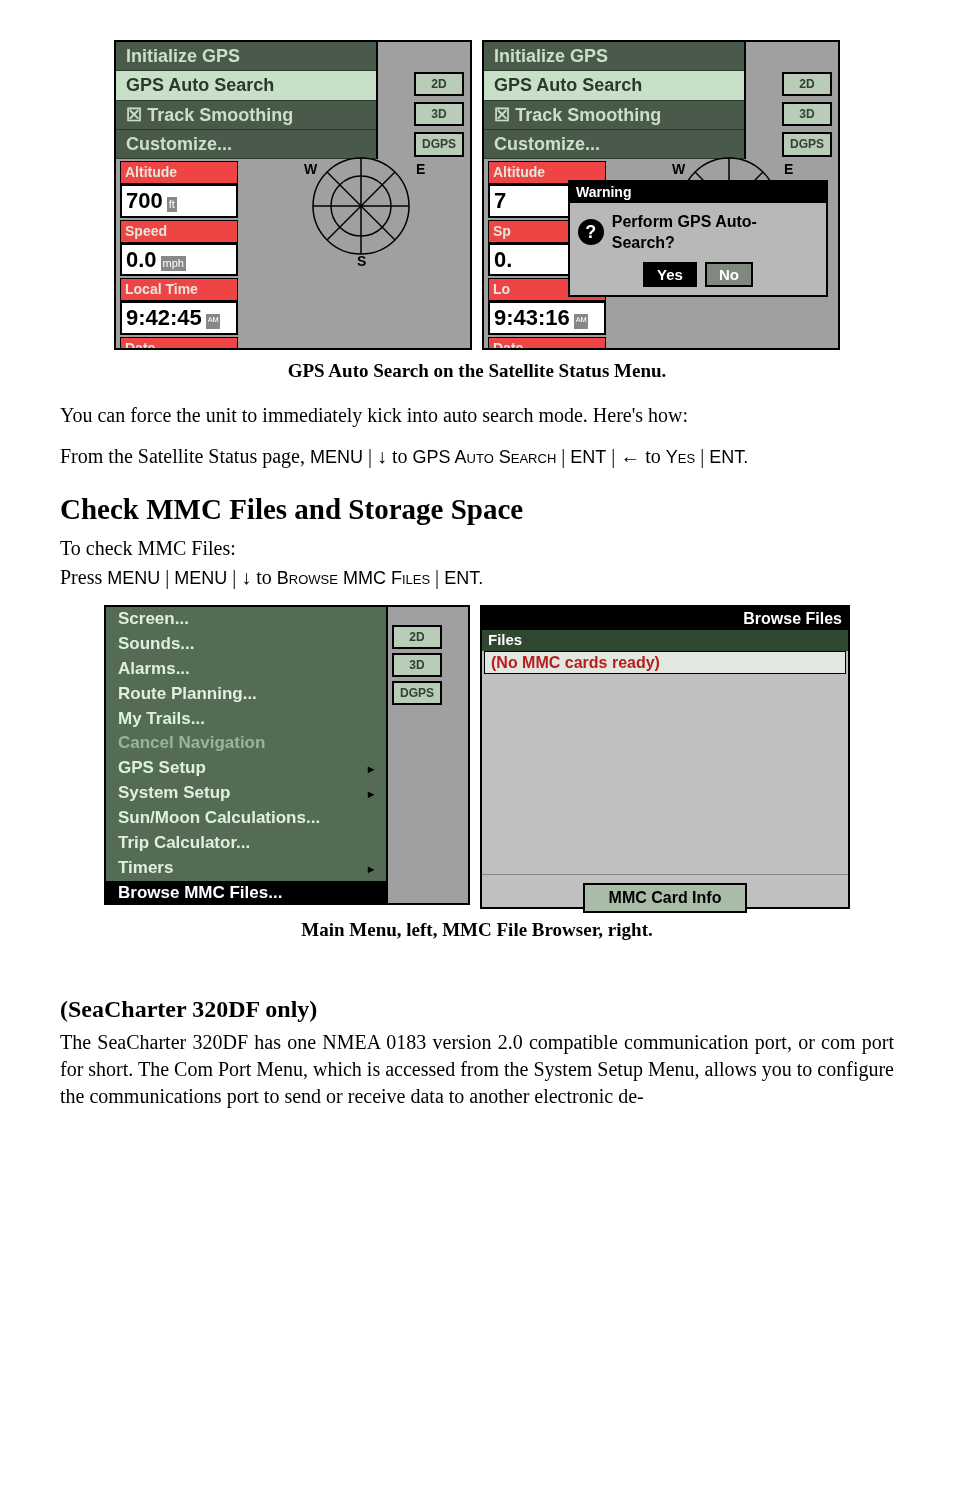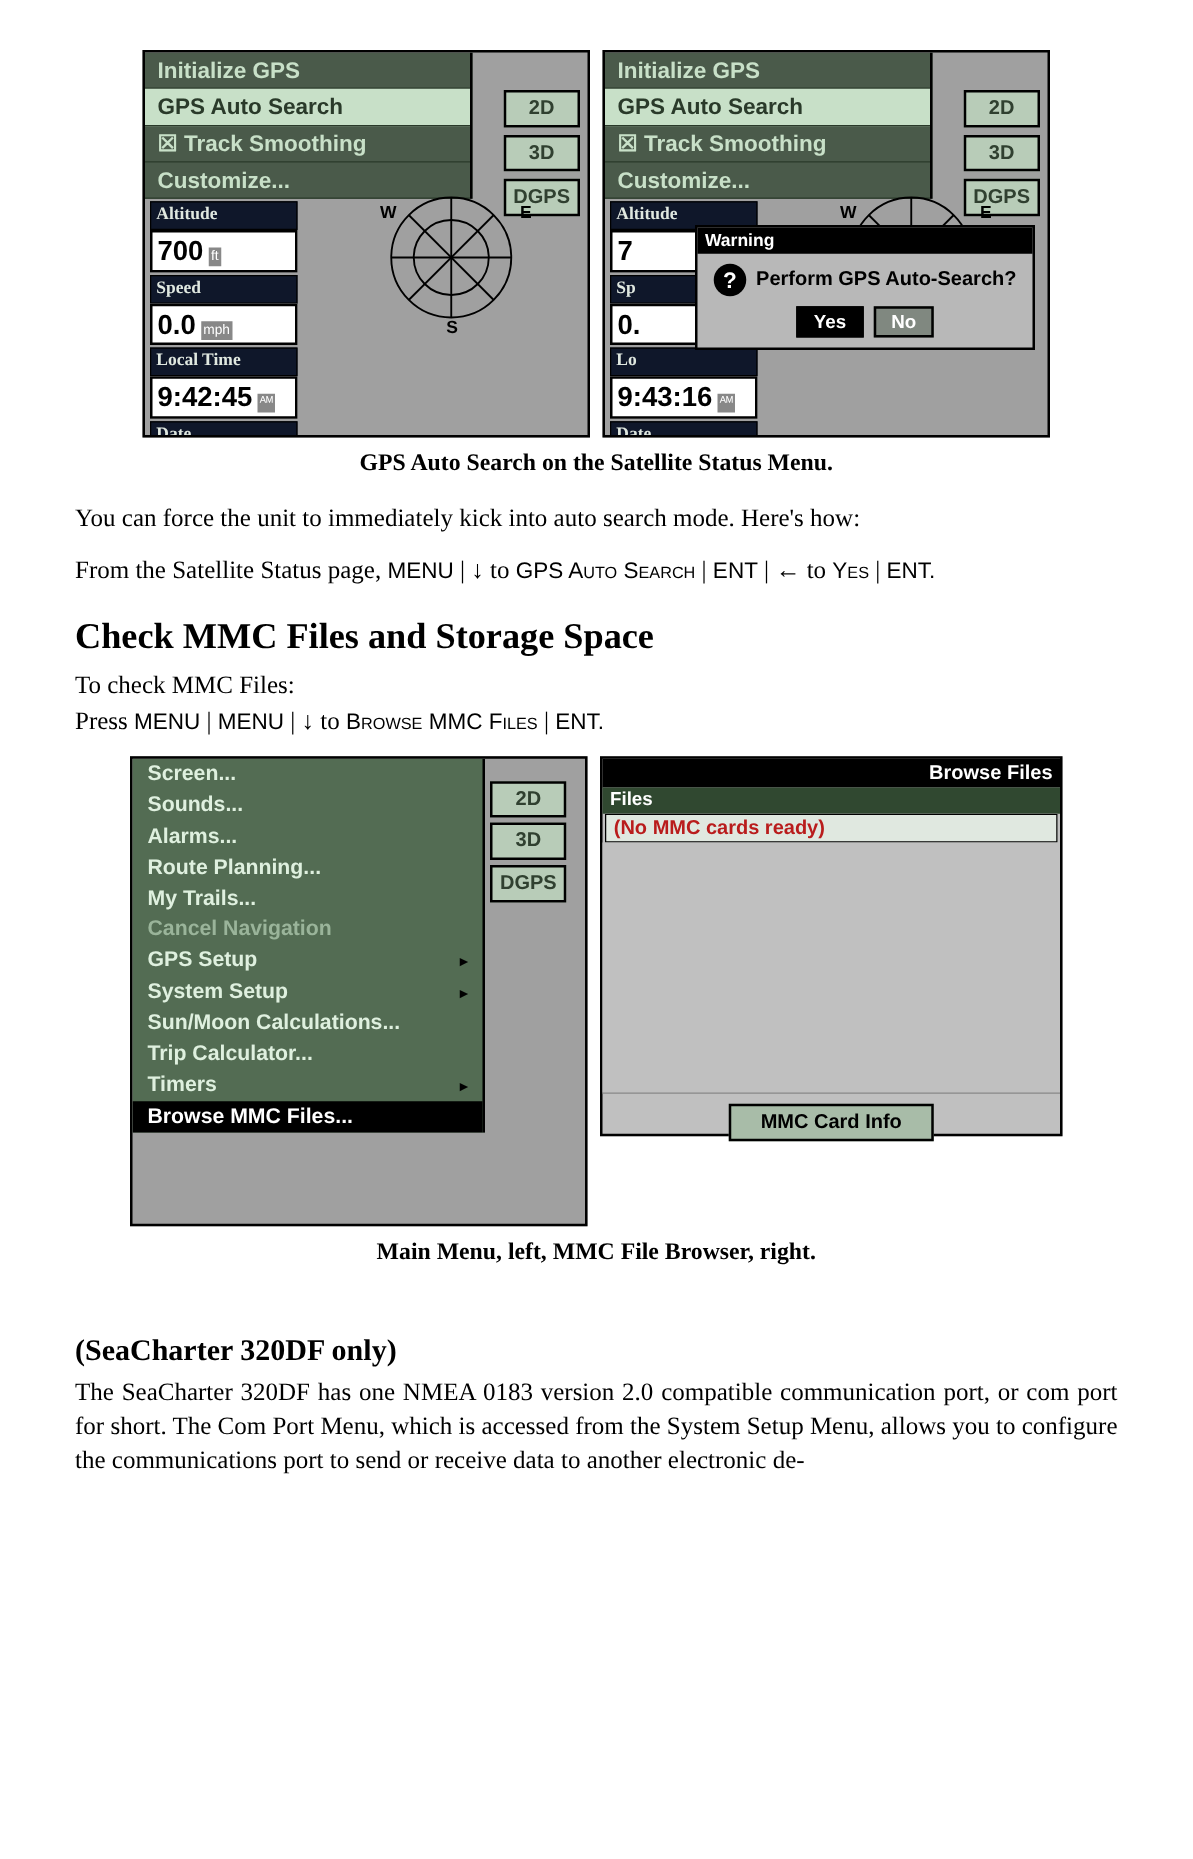--- a/index.html
+++ b/index.html
@@ -53,41 +53,40 @@
     top: 30px;
     display: flex;
     flex-direction: column;
     gap: 6px;
   }
   .badge {
     background: #b8ccb8;
     color: #304030;
     font-family: Arial, sans-serif;
     font-weight: bold;
-    font-size: 16px;
+    font-size: 12px;
     padding: 2px 6px;
     border: 2px solid #000;
     text-align: center;
   }
   .status-panel {
     padding: 0 4px 4px 4px;
     font-family: Arial, sans-serif;
   }
   .status-block {
     margin-top: 2px;
     width: 118px;
   }
   .status-label {
-    background: #0f172a;
+    background: #ef4444;
     color: #e0e8e0;
     font-size: 14px;
     font-weight: bold;
     padding: 1px 4px;
     border: 1px solid #000;
-    font-family: Liberation Serif, serif;
   }
   .status-value {
     background: #fff;
     color: #000;
     font-size: 22px;
     font-weight: bold;
     padding: 0 4px;
     border: 2px solid #000;
     display: flex;
     align-items: baseline;
@@ -104,21 +103,21 @@
     position: absolute;
     top: 114px;
     left: 140px;
     width: 210px;
     height: 150px;
   }
   .compass svg { width: 100%; height: 100%; }
   .dialog {
     position: absolute;
     top: 138px;
-    left: 72px;
+    left: 84px;
     right: 10px;
     background: #b8b8b8;
     border: 2px solid #000;
     font-family: Arial, sans-serif;
   }
   .dialog-title {
     background: #000;
     color: #fff;
     font-weight: bold;
     font-size: 14px;
@@ -407,21 +406,21 @@
 
 <h2>Check MMC Files and Storage Space</h2>
 
 <p style="margin-bottom:2px;">To check MMC Files:</p>
 <p>
   <span>Press </span><span class="kbd">MENU</span><span> | </span><span class="kbd">MENU</span><span> | ↓ to </span><span class="kbd small-caps">Browse MMC Files</span><span> | </span><span class="kbd">ENT.</span>
 </p>
 
 <div class="screenshot-row">
 
-  <div class="screenshot menu-screenshot" style="height:376px;">
+  <div class="screenshot menu-screenshot" style="height:300px;">
     <div style="display:flex;">
       <div class="menu2">
         <div class="m2item">Screen...</div>
         <div class="m2item">Sounds...</div>
         <div class="m2item">Alarms...</div>
         <div class="m2item">Route Planning...</div>
         <div class="m2item">My Trails...</div>
         <div class="m2item disabled">Cancel Navigation</div>
         <div class="m2item arrow">GPS Setup</div>
         <div class="m2item arrow">System Setup</div>

